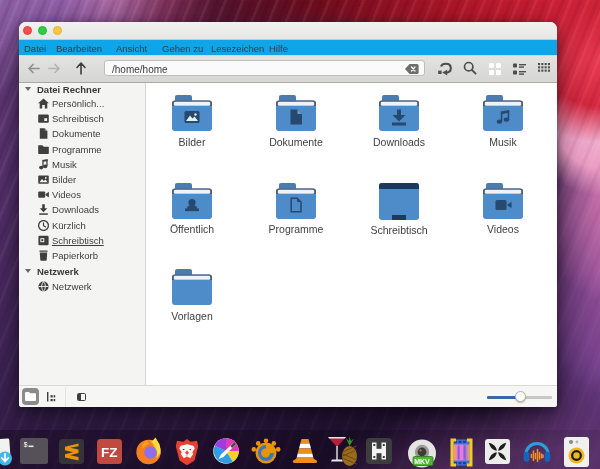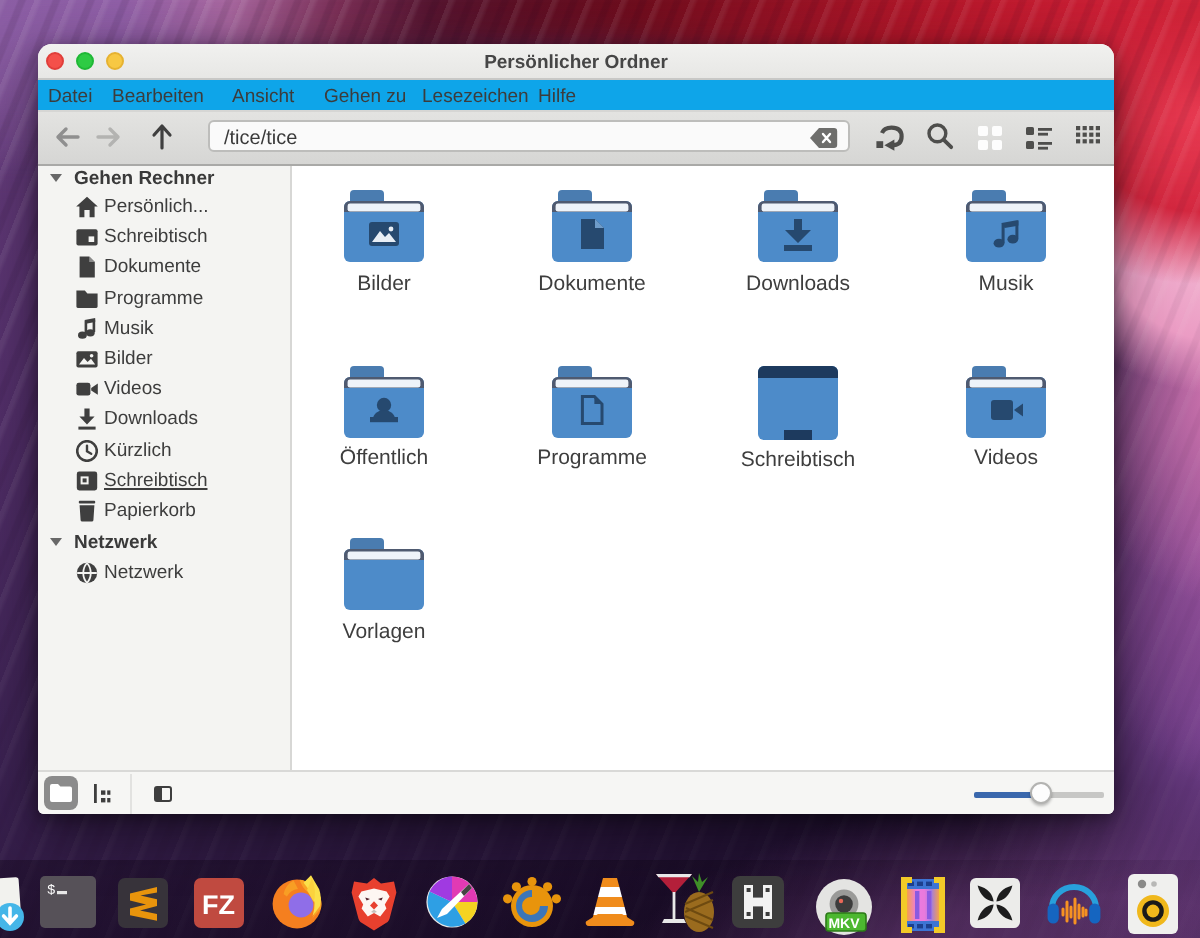--- a/index.html
+++ b/index.html
@@ -92,34 +92,33 @@
   <div class="abs" id="wall"></div>
   <div class="abs" id="walltop"></div>
   <div class="abs" id="wallstreaks"></div>
   <div class="abs" id="taskdim"></div>
 
   <div class="abs" id="win">
     <div class="abs" id="titlebar"></div>
     <div class="abs tl" id="tl-r"></div>
     <div class="abs tl" id="tl-g"></div>
     <div class="abs tl" id="tl-y"></div>
-    <div class="abs" id="title">Persönlicher Ordner</div>
 
     <div class="abs" id="menubar">
       <span style="left:5px;">Datei</span>
       <span style="left:37px;">Bearbeiten</span>
       <span style="left:97px;">Ansicht</span>
       <span style="left:143px;">Gehen zu</span>
       <span style="left:192px;text-align:center;">Lesezeichen</span>
       <span style="left:250px;">Hilfe</span>
     </div>
 
     <div class="abs" id="toolbar">
       <div class="abs" id="pathfield"></div>
-      <div class="abs" id="pathtext">/tice/tice</div>
+      <div class="abs" id="pathtext">/home/home</div>
       <svg class="tbico" style="left:7px;top:6px;" width="14" height="13" viewBox="0 0 14 13">
         <path d="M13 6.5 H3.5 M7 2.5 L3 6.5 L7 10.5" stroke="#8f8f8f" stroke-width="1.7" fill="none" stroke-linecap="round" stroke-linejoin="round"></path>
       </svg>
       <svg class="tbico" style="left:29px;top:6px;" width="14" height="13" viewBox="0 0 14 13">
         <path d="M1 6.5 H10.5 M7 2.5 L11 6.5 L7 10.5" stroke="#b3b3b1" stroke-width="1.7" fill="none" stroke-linecap="round" stroke-linejoin="round"></path>
       </svg>
       <svg class="tbico" style="left:55px;top:5px;" width="14" height="14" viewBox="0 0 14 14">
         <path d="M7 13 V2.5 M3 6.5 L7 2 L11 6.5" stroke="#3f3f3f" stroke-width="1.6" fill="none" stroke-linecap="round" stroke-linejoin="round"></path>
       </svg>
       <svg class="tbico" style="left:386px;top:8px;" width="14" height="10" viewBox="0 0 14 10">
@@ -164,21 +163,21 @@
           <rect x="6.6" y="6.6" width="2.1" height="2.1"></rect>
           <rect x="9.9" y="6.6" width="2.1" height="2.1"></rect>
         </g>
       </svg>
     </div>
 
     <div class="abs" id="content">
       <div class="abs" id="sidebar">
       <div class="srow shead" style="top:-1.5px;">
           <span class="tri"></span>
-          <span class="tx">Gehen Rechner</span>
+          <span class="tx">Datei Rechner</span>
         </div>
       <div class="srow" style="top:12.5px;">
         <svg width="11" height="11" viewBox="0 0 11 11">
             <path d="M5.5 0.4 L10.9 5.3 H9.3 V10.6 H6.8 V7 H4.2 V10.6 H1.7 V5.3 H0.1 Z" fill="#3f3f3f"></path>
           </svg>
         <span class="tx">Persönlich...</span>
         </div>
       <div class="srow" style="top:28px;">
         <svg width="11" height="11" viewBox="0 0 11 11">
             <rect x="0.2" y="1.6" width="10.6" height="8.2" rx="1" fill="#3f3f3f"></rect>

